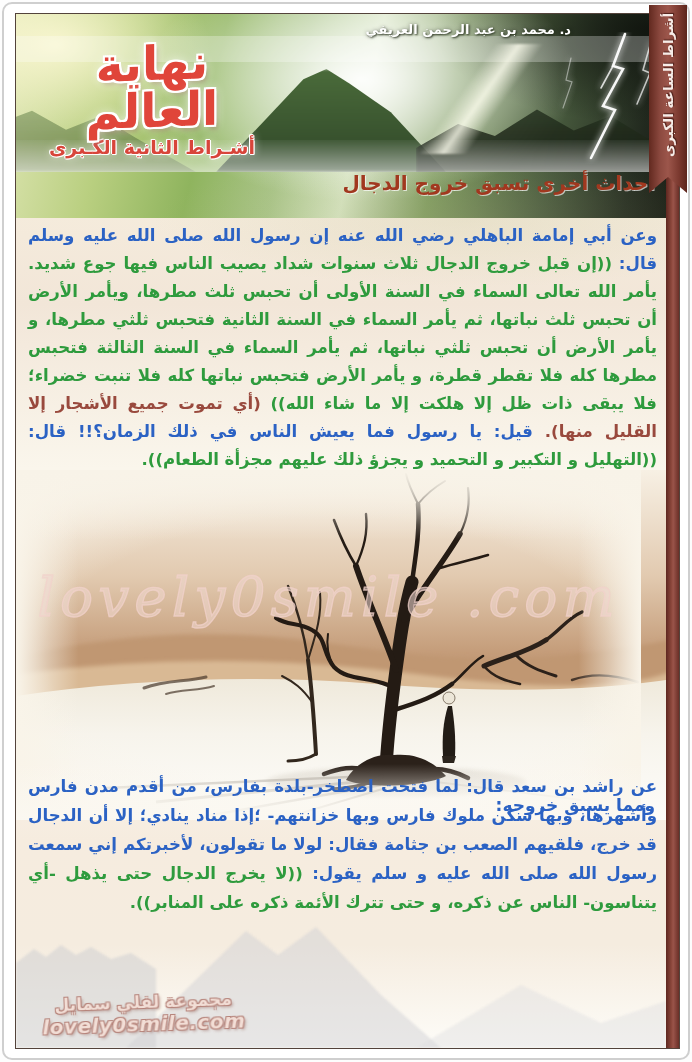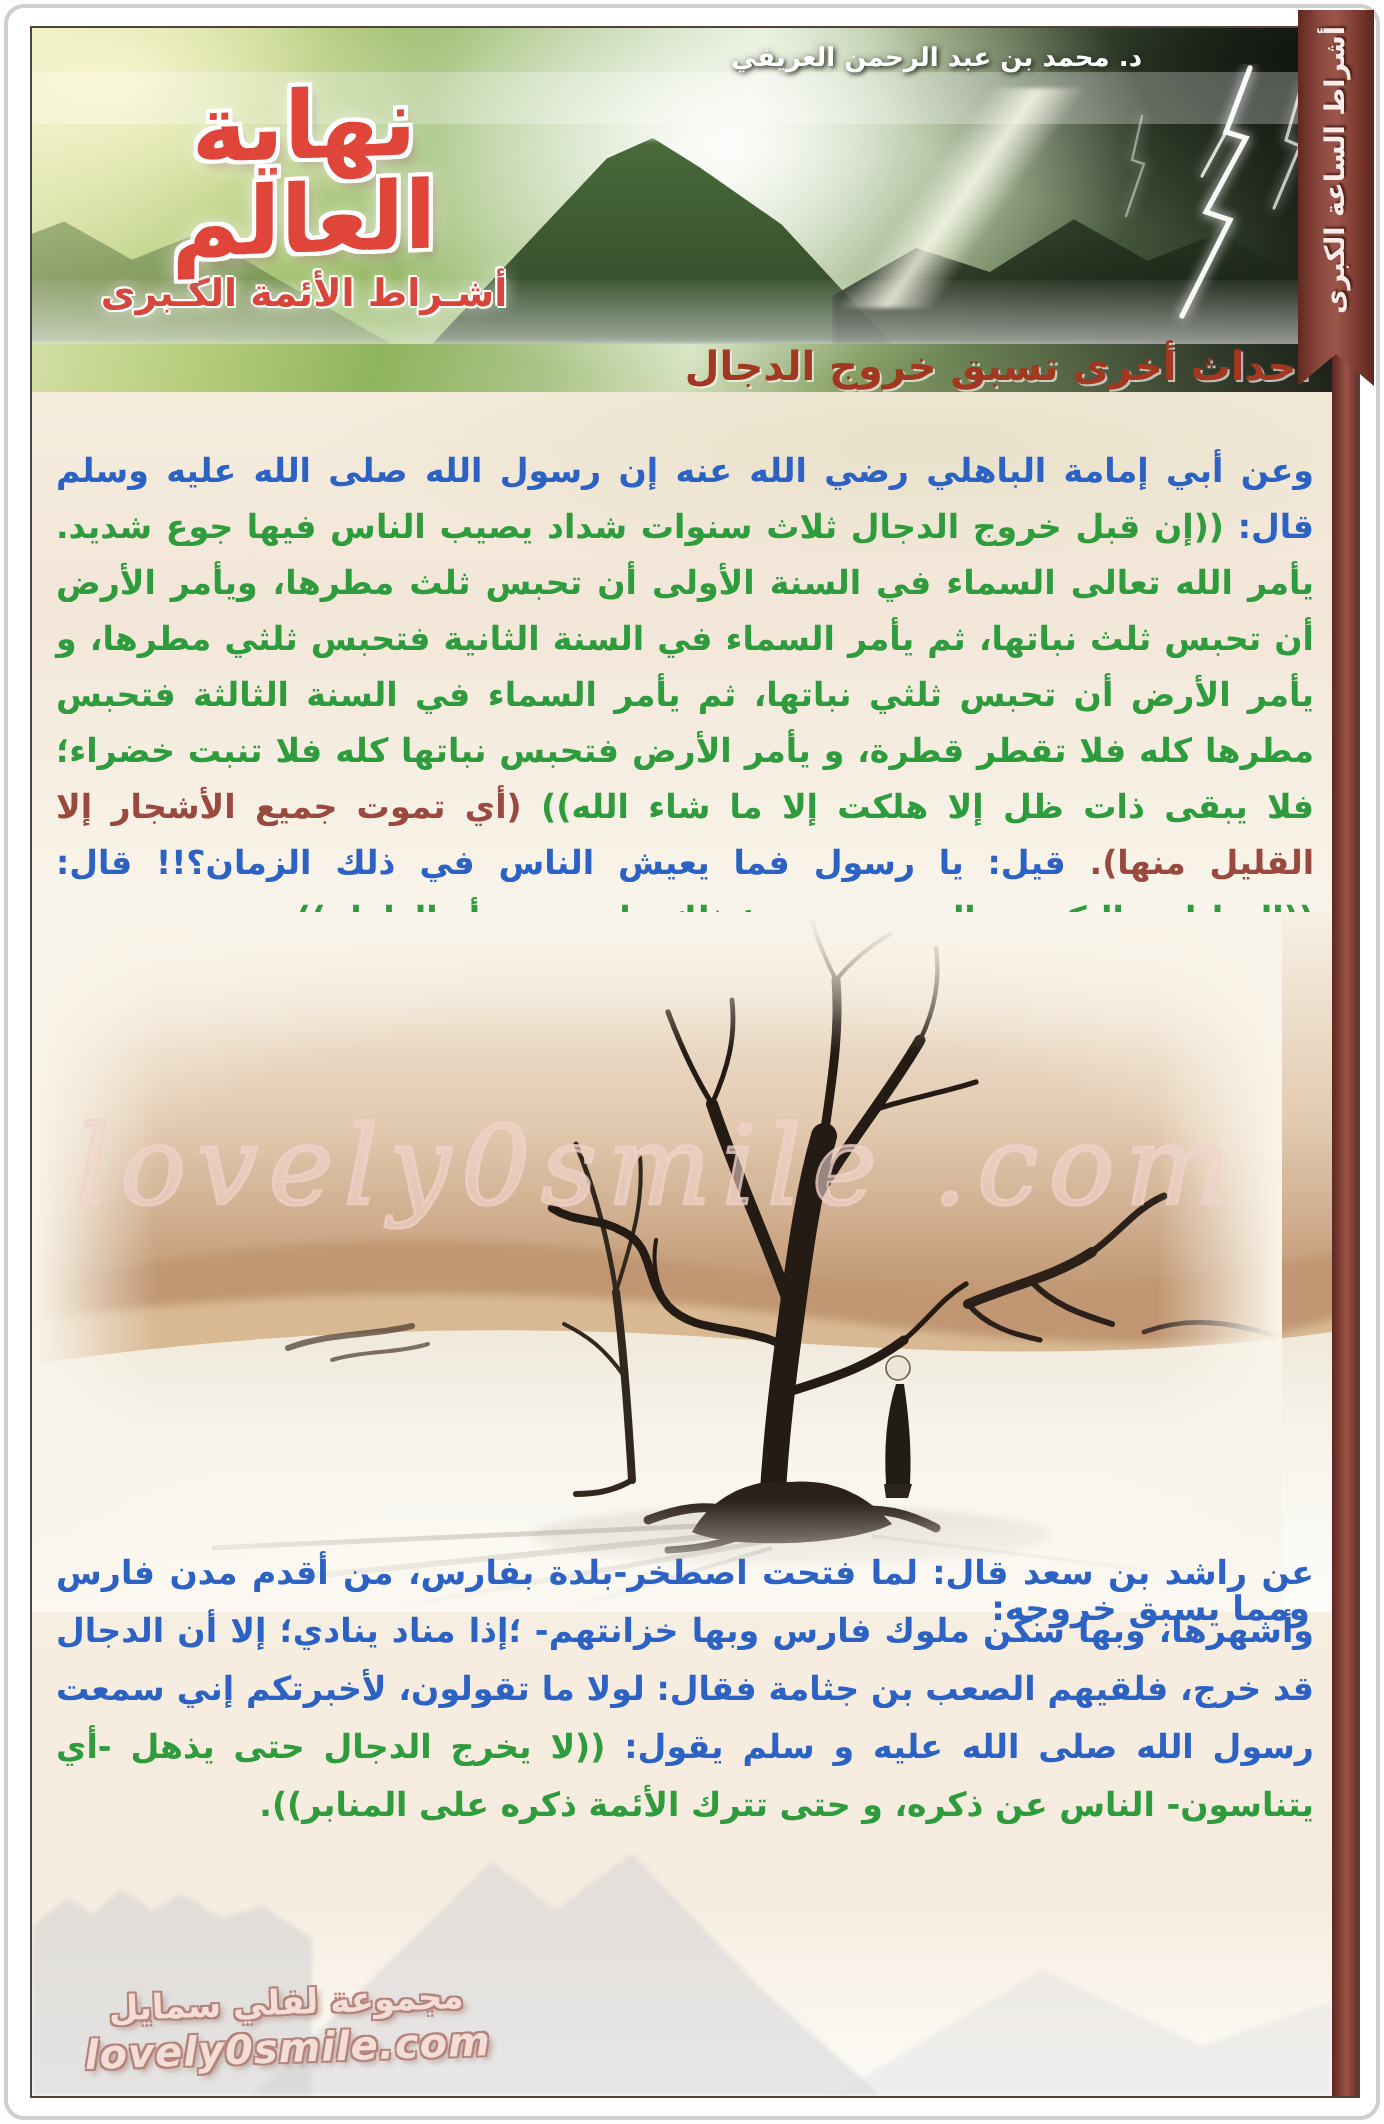--- a/index.html
+++ b/index.html
@@ -23,21 +23,21 @@
       #faf6ec 44%,#fbf8f1 62%,#f6ecdf 80%,#f5ecdf 90%,#fdfcf8 100%);
   }
   .bg-tint{
     position:absolute;left:0;top:158px;width:663px;height:120px;
     background:radial-gradient(ellipse 420px 90px at 68% 40%,rgba(190,190,140,0.22),rgba(190,190,140,0) 75%);
     pointer-events:none;
   }
 
   
   .header{
-    position:absolute;left:0;top:0;width:663px;height:182px;overflow:hidden;
+    position:absolute;left:0;top:0;width:663px;height:204px;overflow:hidden;
     background:
       radial-gradient(ellipse 300px 170px at 52% 32%,rgba(255,255,255,0.95),rgba(255,255,255,0) 72%),
       radial-gradient(ellipse 220px 130px at 6% 15%,rgba(255,250,215,0.85),rgba(255,255,255,0) 70%),
       radial-gradient(ellipse 280px 120px at 96% 8%,rgba(16,20,14,0.95),rgba(16,20,14,0) 78%),
       linear-gradient(103deg,#dfe6b4 0%,#b9cf80 16%,#8fb45e 30%,#a9c488 42%,#d5e3c0 52%,#7d9a5e 64%,#46583c 80%,#222a1f 92%,#141811 100%);
   }
   .mtn{position:absolute;filter:blur(1.5px);}
   .mtn-center{
     left:200px;top:55px;width:230px;height:103px;
     background:linear-gradient(180deg,#4a6b3a,#2f4628);
@@ -117,21 +117,21 @@
   .h2{
     position:absolute;top:781px;right:24px;
     font-size:17px;font-weight:bold;color:#2b62c4;text-align:center;
   }
   .p2{top:758px;line-height:29px;}
   .run-blue{color:#2b62c4;}
   .run-green{color:#2e9b3d;}
   .run-maroon{color:#99493d;}
 
   
-  .photo{position:absolute;left:0;top:442px;width:625px;height:350px;}
+  .photo{position:absolute;left:0;top:456px;width:625px;height:350px;}
   .vignette{
     position:absolute;inset:0;pointer-events:none;
     background:
       linear-gradient(180deg,#f8f3e8 0%,rgba(248,243,232,0) 20%),
       linear-gradient(0deg,#fbf8f1 0%,rgba(251,248,241,0) 16%),
       linear-gradient(90deg,#f9f4e9 0%,rgba(249,244,233,0) 10%,rgba(249,244,233,0) 90%,#f9f4e9 100%),
       radial-gradient(ellipse 78% 66% at 50% 52%,rgba(249,244,233,0) 58%,rgba(249,244,233,0.85) 90%,#f9f4e9 100%);
   }
   .watermark{
     position:absolute;left:0;top:95px;width:100%;text-align:center;z-index:5;
@@ -172,21 +172,21 @@
         <g fill="none" stroke="#ffffff" stroke-linecap="round" style="filter:drop-shadow(0 0 3px #fff)">
           <path d="M74 2 L62 34 L72 37 L52 74 L64 78 L40 126" stroke-width="2.6" opacity="0.95"></path>
           <path d="M62 34 L50 56" stroke-width="1.6" opacity="0.8"></path>
           <path d="M100 10 L92 38 L99 41 L86 72" stroke-width="1.6" opacity="0.7"></path>
           <path d="M20 26 L15 48 L21 50 L12 76" stroke-width="1.2" opacity="0.45"></path>
         </g>
       </svg>
       <div class="author arabic">د. محمد بن عبد الرحمن العريفي</div>
       <div class="title-block">
         <div class="main-title arabic">نهاية العالم</div>
-        <div class="sub-title arabic">أشـراط الأئمة الكـبرى</div>
+        <div class="sub-title arabic">أشـراط الثانية الكـبرى</div>
       </div>
     </div>
 
     <div class="bg-tint"></div>
 
     <div class="h1 arabic">أحداث أخرى تسبق خروج الدجال</div>
     <div class="p p1 arabic"><span class="run run-blue">وعن أبي إمامة الباهلي رضي الله عنه إن رسول الله صلى الله عليه وسلم قال: </span><span class="run run-green">((إن قبل خروج الدجال ثلاث سنوات شداد يصيب الناس فيها جوع شديد. يأمر الله تعالى السماء في السنة الأولى أن تحبس ثلث مطرها، ويأمر الأرض أن تحبس ثلث نباتها، ثم يأمر السماء في السنة الثانية فتحبس ثلثي مطرها، و يأمر الأرض أن تحبس ثلثي نباتها، ثم يأمر السماء في السنة الثالثة فتحبس مطرها كله فلا تقطر قطرة، و يأمر الأرض فتحبس نباتها كله فلا تنبت خضراء؛ فلا يبقى ذات ظل إلا هلكت إلا ما شاء الله)) </span><span class="run run-maroon">(أي تموت جميع الأشجار إلا القليل منها). </span><span class="run run-blue">قيل: يا رسول فما يعيش الناس في ذلك الزمان؟!! قال: </span><span class="run run-green">((التهليل و التكبير و التحميد و يجزؤ ذلك عليهم مجزأة الطعام)).</span></div>
 
     <div class="photo">
       <svg width="663" height="350" viewBox="0 0 663 350">

